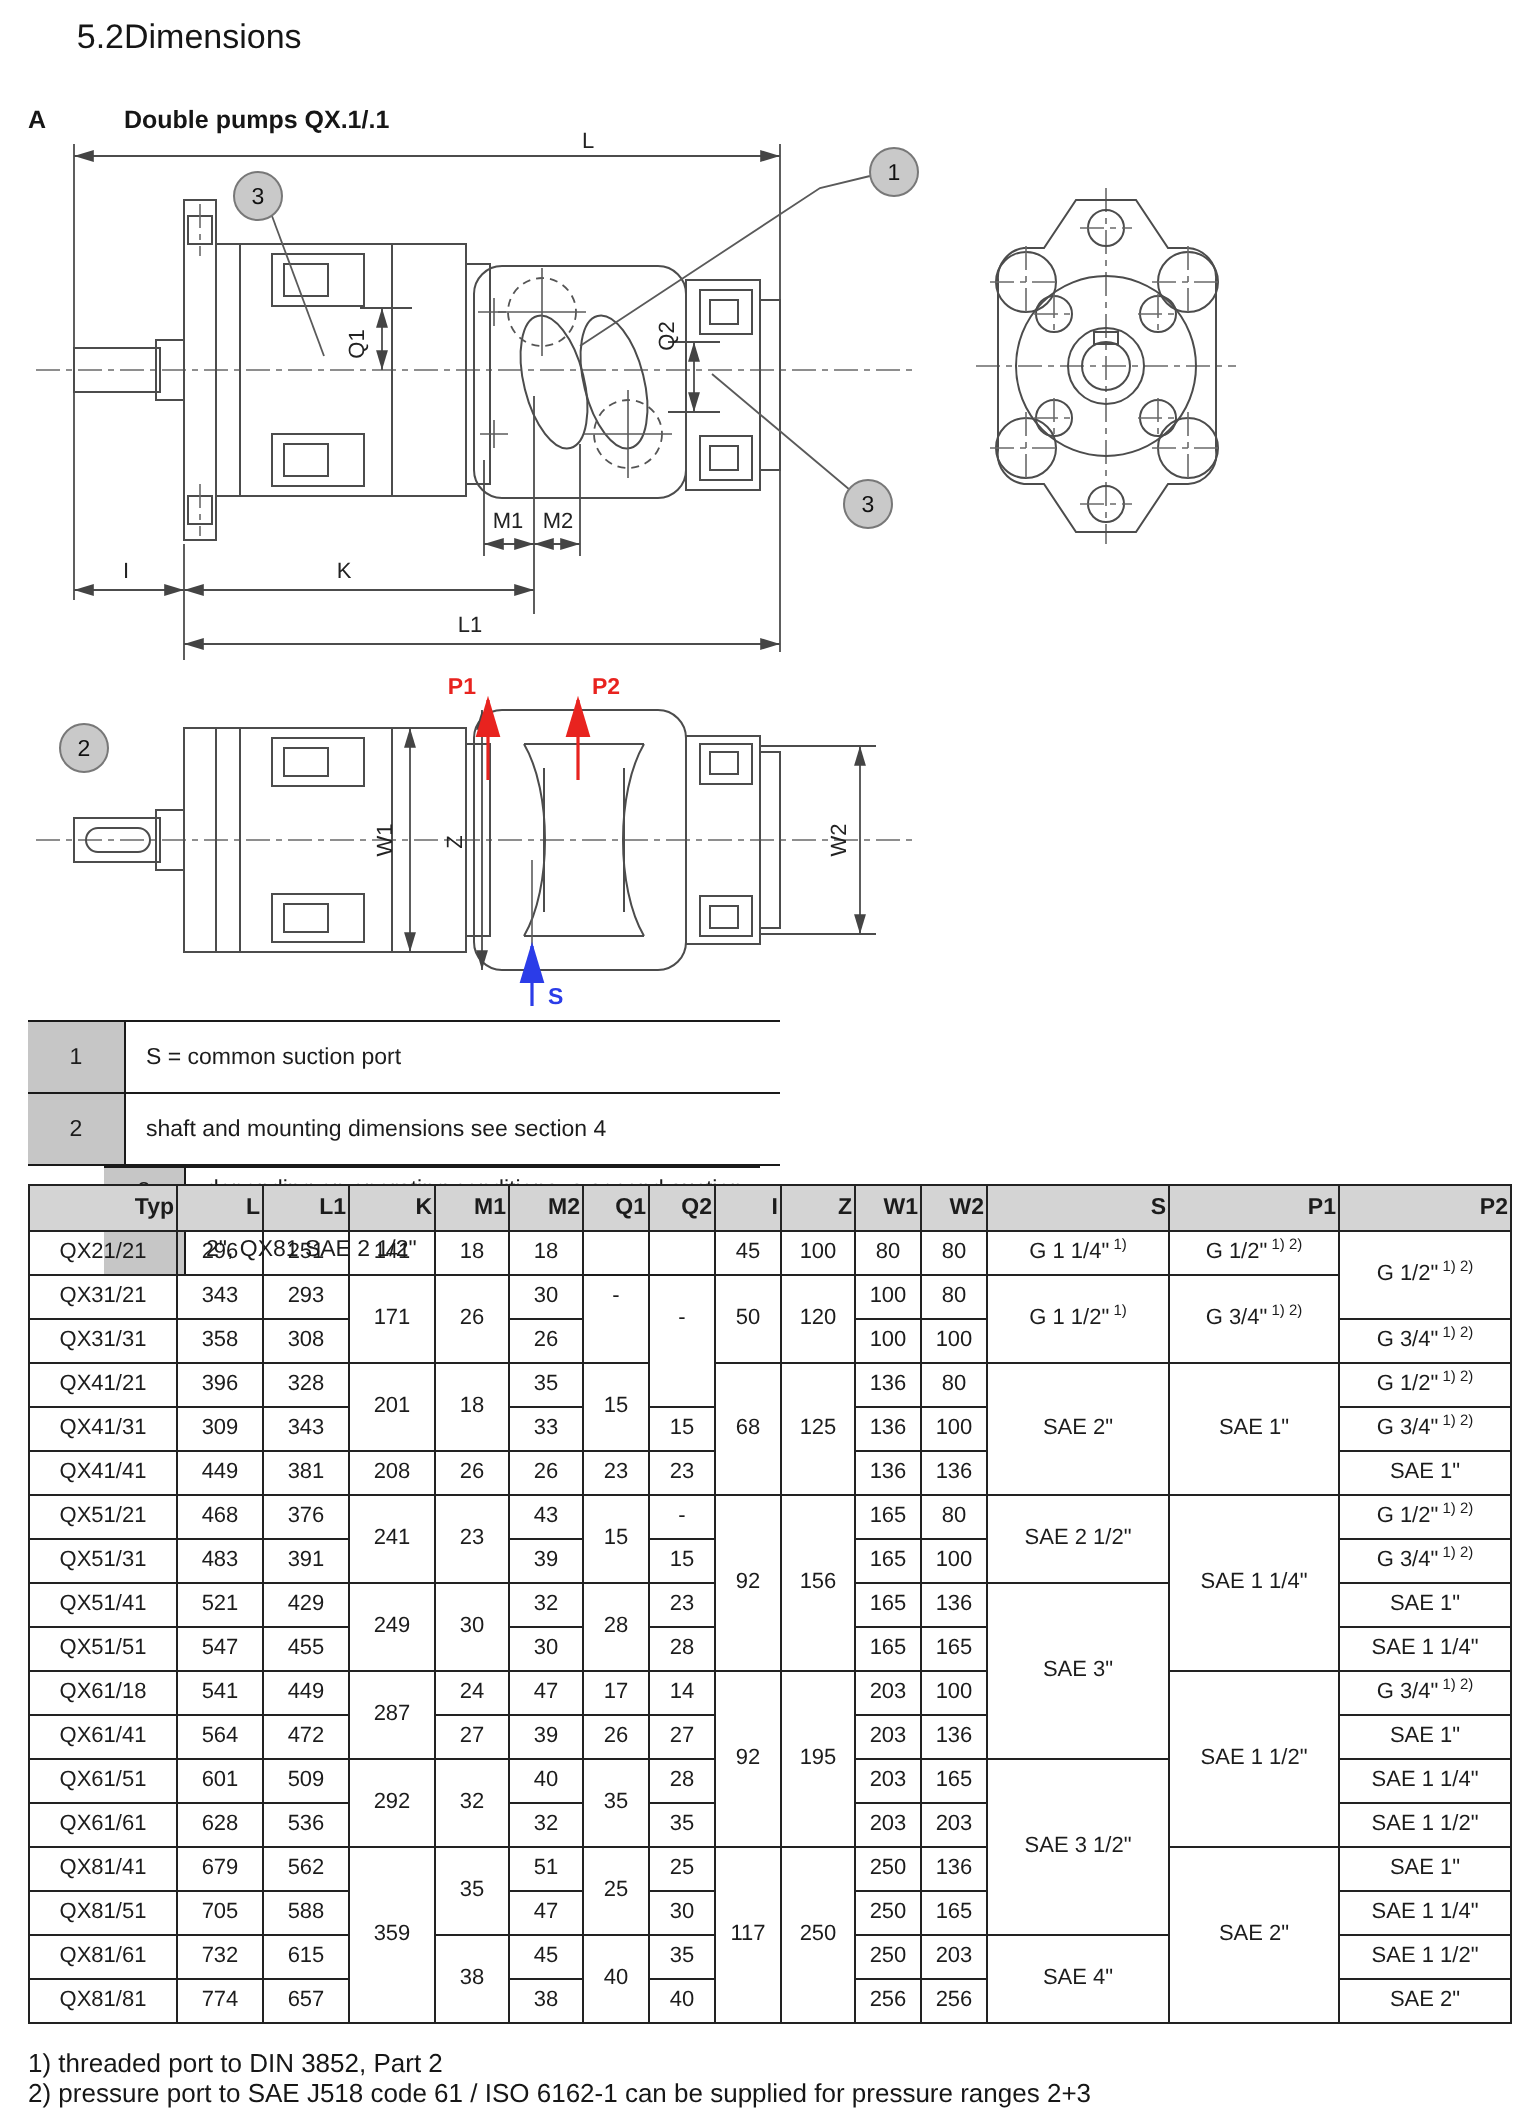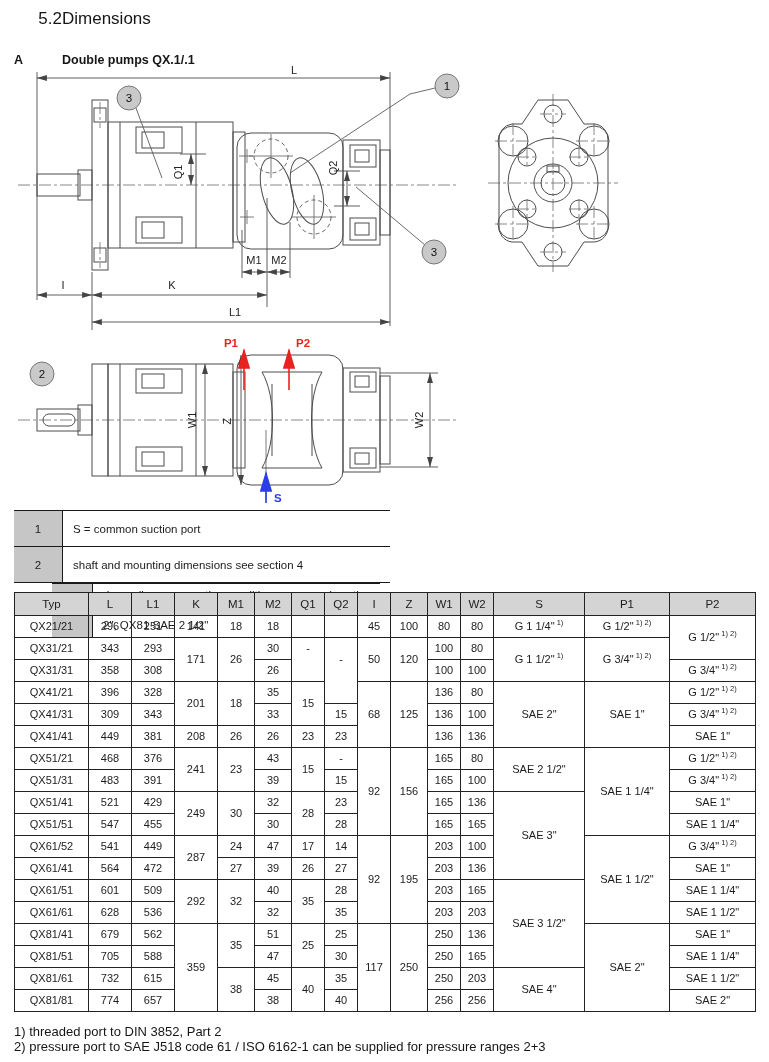--- a/index.html
+++ b/index.html
@@ -33,21 +33,21 @@
   #note-left{width:376px;}
   #note-left td{height:27px;}
   #note-right{width:328px;margin-left:38px;}
   #note-right td.num{vertical-align:top;padding-top:6px;width:38px;}
   #note-right td.txt{line-height:15px;}
 
   .dim-table{position:absolute;top:592px;left:14px;width:741px;border-collapse:collapse;
              table-layout:fixed;font-size:11px;}
   .dim-table th,.dim-table td{border:1px solid #222;text-align:center;vertical-align:middle;
              padding:0 1px;height:21px;line-height:1.05;overflow:hidden;}
-  .dim-table th{background:#d4d4d4;font-weight:normal;font-size:11.5px;height:22px;}
+  .dim-table th{background:#d4d4d4;font-weight:bold;font-size:11.5px;height:22px;text-align:right;}
   .dim-table sup{font-size:7.5px;vertical-align:super;line-height:0;}
 
   .footnotes{position:absolute;top:1024px;left:14px;font-size:13px;line-height:15px;color:#161616;}
 </style>
 </head>
 <body>
 
 <div class="sec-title">
   <span class="num">5.2</span><span>Dimensions</span>
 </div>
@@ -430,21 +430,21 @@
         <td>QX51/51</td>
         <td>547</td>
         <td>455</td>
         <td>30</td>
         <td>28</td>
         <td>165</td>
         <td>165</td>
         <td>SAE 1 1/4"</td>
       </tr>
       <tr>
-        <td>QX61/52</td>
+        <td>QX61/18</td>
         <td>541</td>
         <td>449</td>
         <td rowspan="2">287</td>
         <td>24</td>
         <td>47</td>
         <td>17</td>
         <td>14</td>
         <td rowspan="4">92</td>
         <td rowspan="4">195</td>
         <td>203</td>

